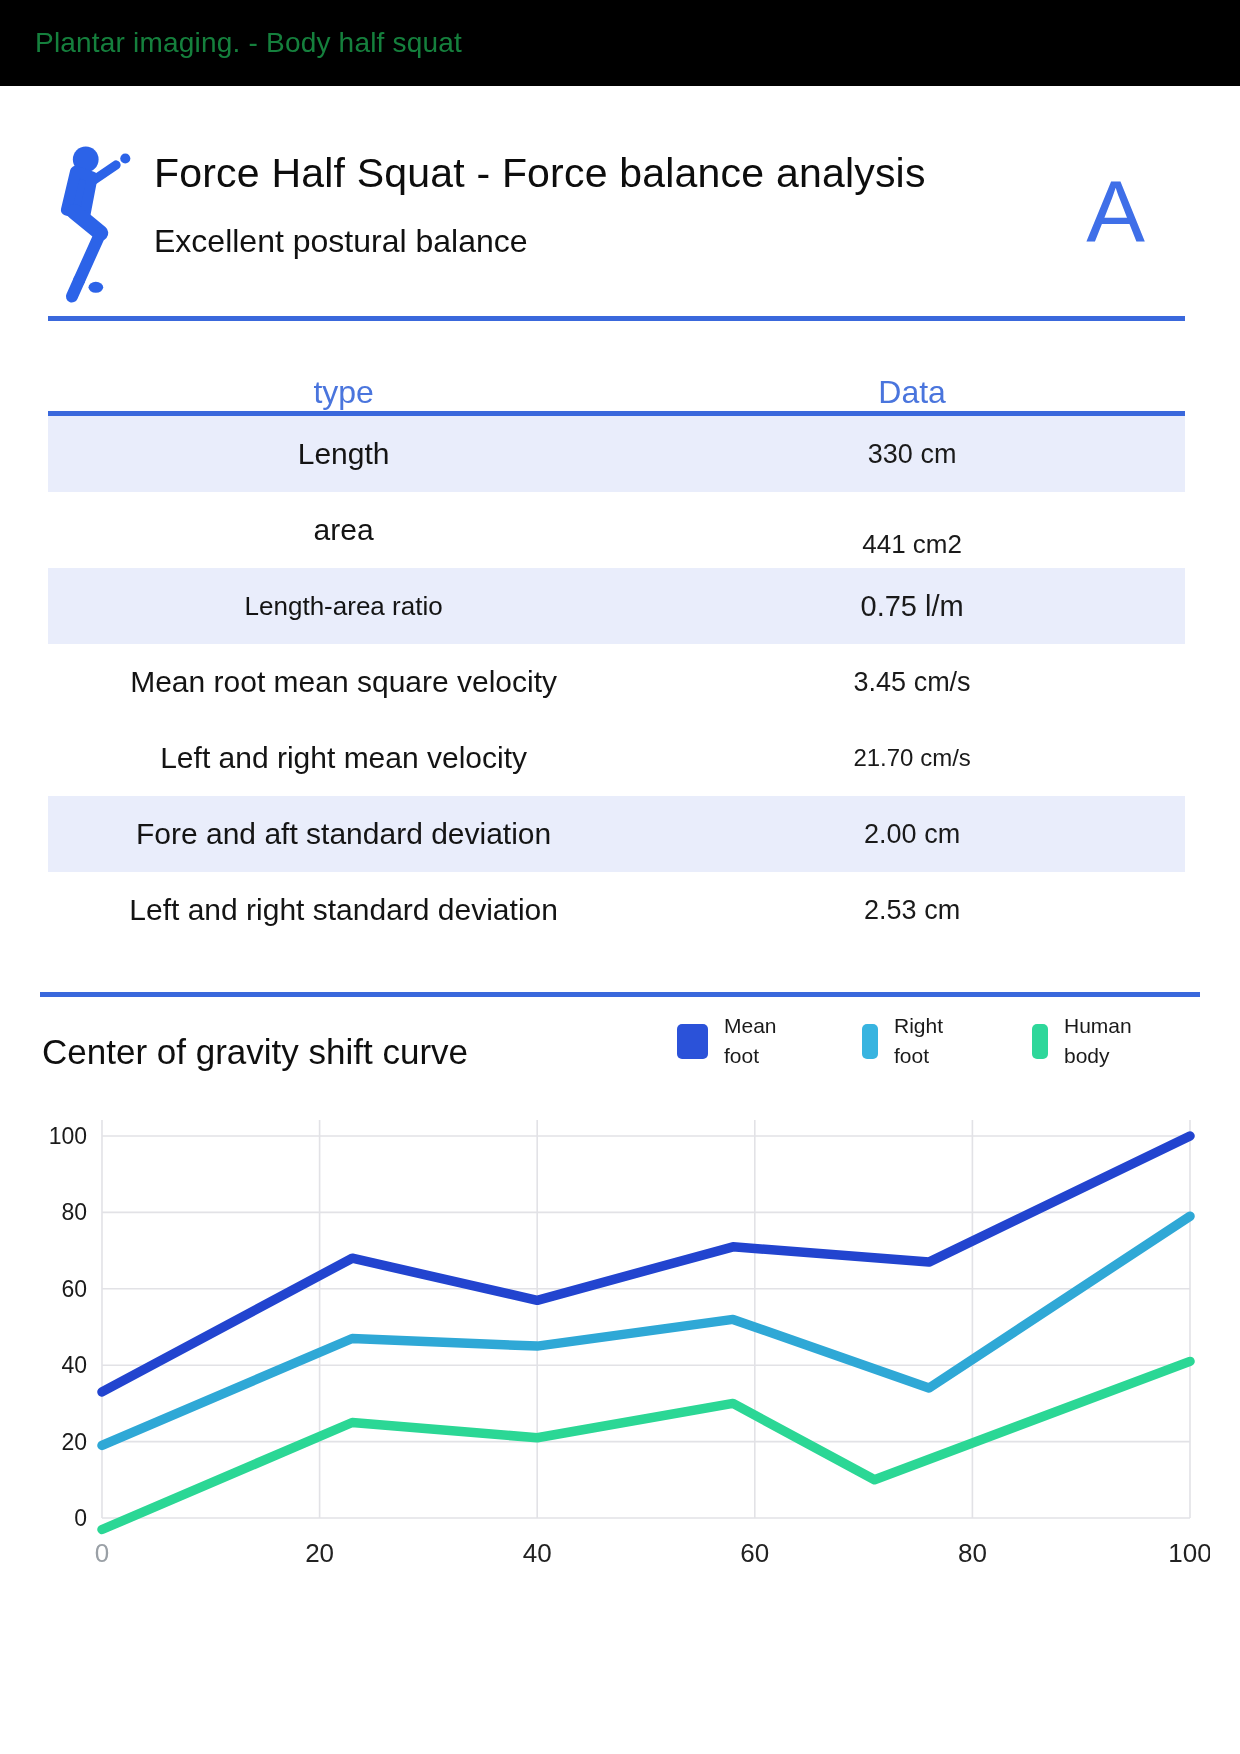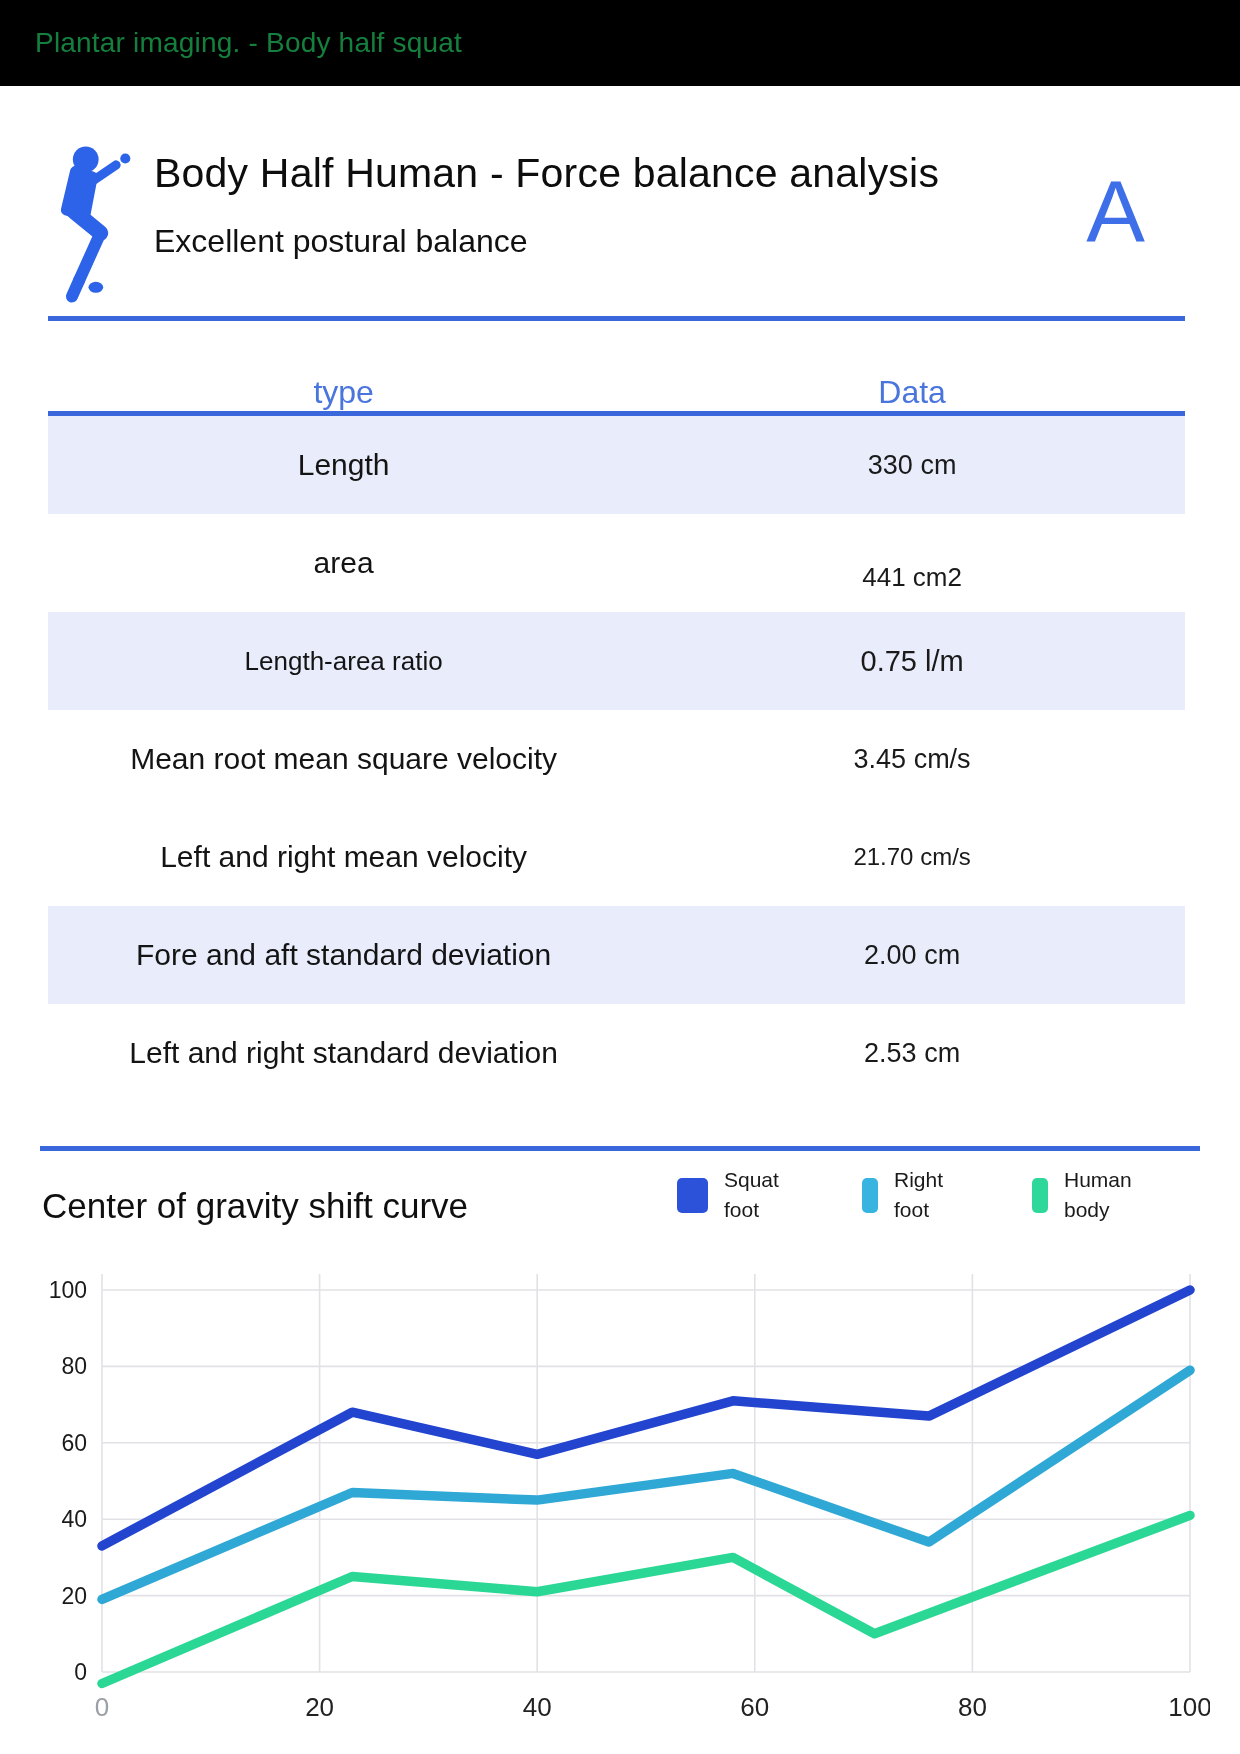--- a/index.html
+++ b/index.html
@@ -32,21 +32,21 @@
   }
 
   
   .rule { height:5px; background:#3a68dc; border:none; }
   .rule-table { margin:10px 55px 0 48px; }
   .datatable { margin:0 55px 0 48px; }
   .thead-row { display:flex; height:90px; align-items:flex-end; }
   .th { text-align:center; font-size:32px; color:#4a75dd; }
   .col-type { width:52%; }
   .col-data { width:48%; }
-  .trow { display:flex; height:98px; align-items:center; }
+  .trow { display:flex; height:76px; align-items:center; }
   .trow.alt { background:#e9edfb; }
   .td { text-align:center; }
   .td.type-cell { font-size:30px; color:#141414; }
   .td.data-cell { font-size:27px; color:#1a1a1a; }
   .trow:nth-child(1) .data-cell { font-size:24px; }
   .trow:nth-child(2) .type-cell { font-size:28px; }
   .trow:nth-child(2) .data-cell { font-size:22px; }
   .trow:nth-child(4) .data-cell { font-size:26px;margin-top:28px; }
   .trow:nth-child(5) .type-cell { font-size:26px; }
   .trow:nth-child(5) .data-cell { font-size:29px; }
@@ -88,21 +88,21 @@
       <line x1="46" y1="42" x2="74" y2="23" stroke-width="10" stroke-linecap="round"></line>
       <circle cx="84" cy="16" r="5.5" stroke="none"></circle>
       <path d="M30 30 L48 36 L40 78 L20 72 Z" stroke-width="12" stroke-linejoin="round"></path>
       <line x1="29" y1="74" x2="57" y2="97" stroke-width="17" stroke-linecap="round"></line>
       <line x1="57" y1="97" x2="34" y2="148" stroke-width="13" stroke-linecap="round"></line>
       <line x1="34" y1="148" x2="26" y2="166" stroke-width="13" stroke-linecap="round"></line>
       <ellipse cx="52" cy="156" rx="8" ry="6" stroke="none"></ellipse>
     </g>
   </svg>
   <div class="titles">
-    <div class="title-main">Body Half Human - Force balance analysis</div>
+    <div class="title-main">Force Half Squat - Force balance analysis</div>
     <div class="title-sub">Excellent postural balance</div>
   </div>
   <div class="grade">A</div>
 </div>
 
 <hr class="rule rule-table">
 <div class="datatable">
   <div class="thead-row">
     <div class="th col-type">type</div>
     <div class="th col-data">Data</div>
@@ -137,21 +137,21 @@
     <div class="td data-cell col-data">2.53 cm</div>
   </div>
 </div>
 
 <hr class="rule rule-chart">
 <div class="chart-head">
   <div class="chart-title">Center of gravity shift curve</div>
   <div class="legend">
     <div class="legend-item">
       <span class="swatch wide" style="background: rgb(43, 82, 217);"></span>
-      <span class="legend-label">Squat foot</span>
+      <span class="legend-label">Mean foot</span>
     </div>
     <div class="legend-item">
       <span class="swatch narrow" style="background: rgb(56, 180, 224);"></span>
       <span class="legend-label">Right foot</span>
     </div>
     <div class="legend-item">
       <span class="swatch narrow" style="background: rgb(46, 215, 154);"></span>
       <span class="legend-label">Human body</span>
     </div>
   </div>

